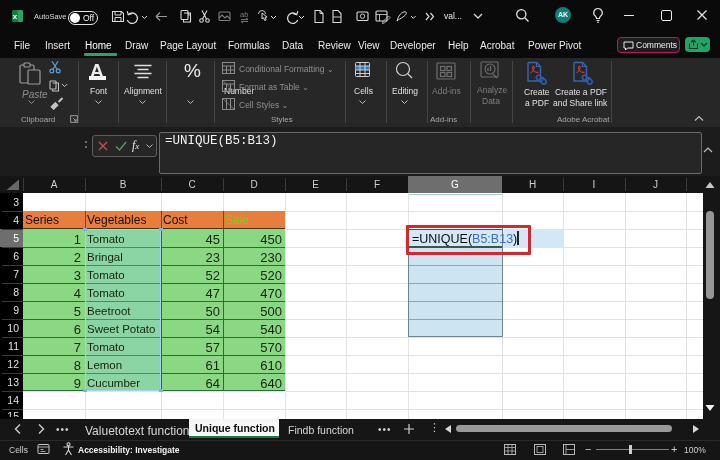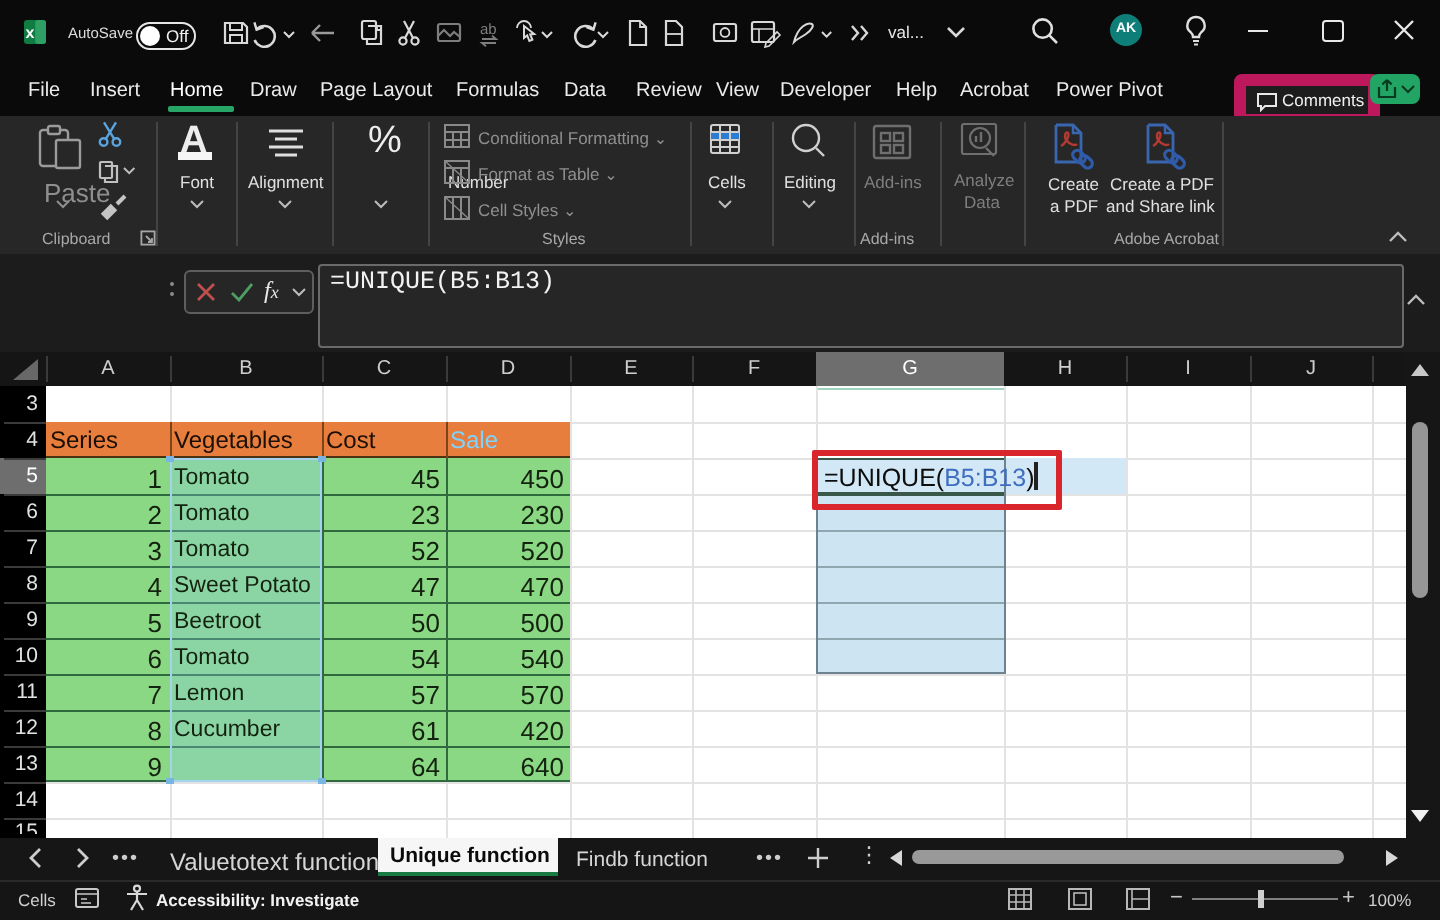--- a/index.html
+++ b/index.html
@@ -134,21 +134,21 @@
     <span class="abs" style="left:282px;">Data</span>
     <span class="abs" style="left:318px;">Review</span>
     <span class="abs" style="left:358px;">View</span>
     <span class="abs" style="left:390px;">Developer</span>
     <span class="abs" style="left:448px;">Help</span>
     <span class="abs" style="left:480px;">Acrobat</span>
     <span class="abs" style="left:528px;">Power Pivot</span>
   </div>
   <div class="abs" style="left:84px;top:53px;width:33px;height:2.5px;background:#27a567;border-radius:1px;"></div>
 
-  <div class="abs" style="left:617px;top:37px;width:61px;height:14px;border:6px solid #be185d;border-radius:4px;background:#1d1d1d;">
+  <div class="abs" style="left:617px;top:37px;width:61px;height:14px;border:1px solid #be185d;border-radius:4px;background:#1d1d1d;">
     <svg class="abs" style="left:5px;top:2.5px;" width="11" height="10" viewBox="0 0 11 10" fill="none" stroke="#e8e8e8" stroke-width="1">
         <path d="M1 1 h9 v6 h-5.5 l-2 2 v-2 H1 z"></path>
       </svg>
     <div class="abs" style="left:18px;top:2px;font-size:8.5px;color:#f0f0f0;">Comments</div>
   </div>
 
   <div class="abs" style="left:685px;top:37px;width:25px;height:15px;border-radius:4px;background:#21a464;">
     <svg class="abs" style="left:3px;top:2px;" width="12" height="11" viewBox="0 0 12 11" fill="none" stroke="#083a1f" stroke-width="1.1">
       <path d="M1.5 4.5 v5 h8 v-5"></path>
         <path d="M5.5 6.5 V1 M5.5 1 L3.2 3.2 M5.5 1 L7.8 3.2"></path>
@@ -171,21 +171,21 @@
   <div class="abs" style="left:512px;top:61px;width:1px;height:62px;background:#444;"></div>
   <div class="abs" style="left:611px;top:61px;width:1px;height:62px;background:#444;"></div>
 
   <div class="abs" style="left:18px;top:62px;">
     <svg width="26" height="24" viewBox="0 0 26 24" fill="none" stroke="#9b9b9b" stroke-width="1.2">
       <rect x="2" y="3" width="14" height="18" rx="1.5"></rect>
         <rect x="6" y="1" width="6" height="4" rx="1" fill="#272727"></rect>
       <rect x="10" y="8" width="12" height="14" rx="1" fill="#272727"></rect>
     </svg>
   </div>
-  <div class="abs" style="left:22px;top:89px;font-size:13px;color:#8f8f8f;">Paste</div>
+  <div class="abs" style="left:22px;top:89px;font-size:10px;color:#8f8f8f;font-style:italic;">Paste</div>
   <div class="abs" style="left:27px;top:99px;">
       <svg width="9" height="7" viewBox="0 0 9 7" fill="none" stroke="#8f8f8f" stroke-width="1">
         <path d="M1.5 1.5 l3 3 3-3"></path>
       </svg>
     </div>
 
   <div class="abs" style="left:49px;top:60px;">
     <svg width="26" height="50" viewBox="0 0 26 50" fill="none">
       <g stroke="#5aa4e0" stroke-width="1.2">
           <circle cx="2.8" cy="11" r="1.9"></circle>
@@ -445,21 +445,21 @@
 
   <div class="abs" style="left:2px;top:211px;width:19px;height:208px;background:repeating-linear-gradient(to bottom,#3a3a3a 0,#3a3a3a 1px,transparent 1px,transparent 18px);width:21px;background-size:100% 18px;background-repeat:repeat-y;background-image:linear-gradient(#3a3a3a 1px,transparent 1px);"></div>
 
   <div class="abs" style="left:23px;top:211px;width:262px;height:18px;background:#e77e3e;border-bottom:1.5px solid #4a3213;box-sizing:border-box;"></div>
   <div class="abs" style="left:85px;top:211px;width:1px;height:18px;background:#7c4418;"></div>
   <div class="abs" style="left:161px;top:211px;width:1px;height:18px;background:#7c4418;"></div>
   <div class="abs" style="left:223px;top:211px;width:1px;height:18px;background:#7c4418;"></div>
   <div class="abs" style="left:25px;top:212px;font-size:12px;color:#1c0f05;line-height:17px;">Series</div>
   <div class="abs" style="left:87px;top:212px;font-size:12px;color:#1c0f05;line-height:17px;">Vegetables</div>
   <div class="abs" style="left:163px;top:212px;font-size:12px;color:#1c0f05;line-height:17px;">Cost</div>
-  <div class="abs" style="left:225px;top:212px;font-size:12px;color:#7dd3fc;line-height:17px;">Sale</div>
+  <div class="abs" style="left:225px;top:212px;font-size:12px;color:#84cc16;line-height:17px;">Sale</div>
 
   <div class="abs" style="left:23px;top:229px;width:262px;height:162px;background:#8bd884;"></div>
 
   <div class="abs" style="left:23px;top:246.5px;width:262px;height:1px;background:#2f6a3e;"></div>
   <div class="abs" style="left:23px;top:264.5px;width:262px;height:1px;background:#2f6a3e;"></div>
   <div class="abs" style="left:23px;top:282.5px;width:262px;height:1px;background:#2f6a3e;"></div>
   <div class="abs" style="left:23px;top:300.5px;width:262px;height:1px;background:#2f6a3e;"></div>
   <div class="abs" style="left:23px;top:318.5px;width:262px;height:1px;background:#2f6a3e;"></div>
   <div class="abs" style="left:23px;top:336.5px;width:262px;height:1px;background:#2f6a3e;"></div>
   <div class="abs" style="left:23px;top:354.5px;width:262px;height:1px;background:#2f6a3e;"></div>
@@ -482,24 +482,25 @@
       <div>3</div>
       <div>4</div>
       <div>5</div>
       <div>6</div>
       <div>7</div>
       <div>8</div>
       <div>9</div>
   </div>
   <div class="abs" id="colB" style="left:87px;top:230px;width:76px;font-size:11.5px;color:#14230f;line-height:18px;">
     <div>Tomato</div>
+      <div>Bringal</div>
       <div>Tomato</div>
       <div>Tomato</div>
+      <div>Beetroot</div>
       <div>Sweet Potato</div>
-      <div>Beetroot</div>
       <div>Tomato</div>
       <div>Lemon</div>
       <div>Cucumber</div>
   </div>
   <div class="abs" id="colC" style="left:161px;top:230.5px;width:59px;font-size:13px;color:#14230f;text-align:right;line-height:18px;">
     <div>45</div>
       <div>23</div>
       <div>52</div>
       <div>47</div>
       <div>50</div>
@@ -509,21 +510,21 @@
       <div>64</div>
   </div>
   <div class="abs" id="colD" style="left:223px;top:230.5px;width:59px;font-size:13px;color:#14230f;text-align:right;line-height:18px;">
     <div>450</div>
       <div>230</div>
       <div>520</div>
       <div>470</div>
       <div>500</div>
       <div>540</div>
       <div>570</div>
-      <div>420</div>
+      <div>610</div>
       <div>640</div>
   </div>
 
   <div class="abs" style="left:408px;top:229px;width:155px;height:18px;background:#d2e8f6;"></div>
   <div class="abs" style="left:408px;top:247px;width:94px;height:90px;background:#cde5f3;"></div>
   <div class="abs" style="left:408px;top:264.5px;width:94px;height:1px;background:#8fa6ae;"></div>
   <div class="abs" style="left:408px;top:282.5px;width:94px;height:1px;background:#8fa6ae;"></div>
   <div class="abs" style="left:408px;top:300.5px;width:94px;height:1px;background:#8fa6ae;"></div>
   <div class="abs" style="left:408px;top:318.5px;width:94px;height:1px;background:#8fa6ae;"></div>
 

